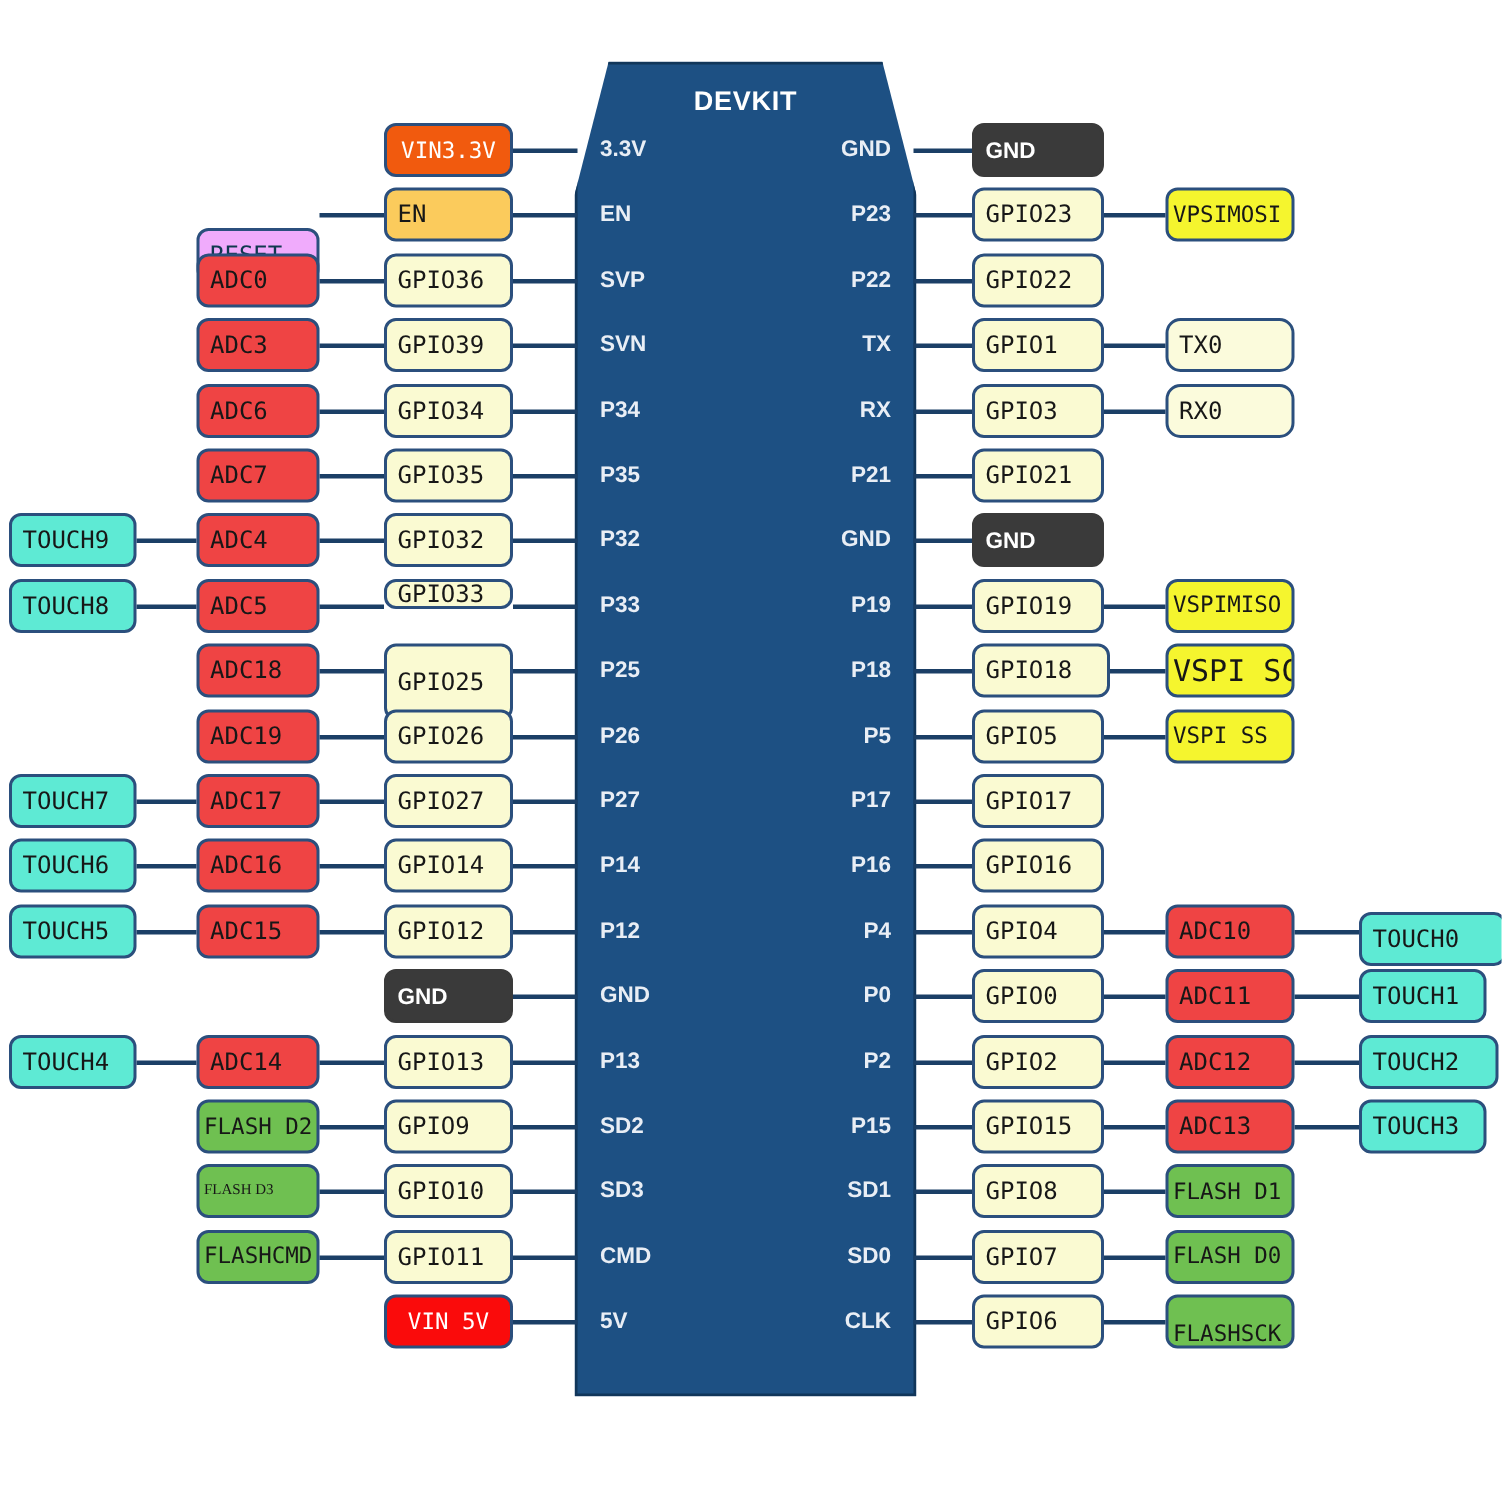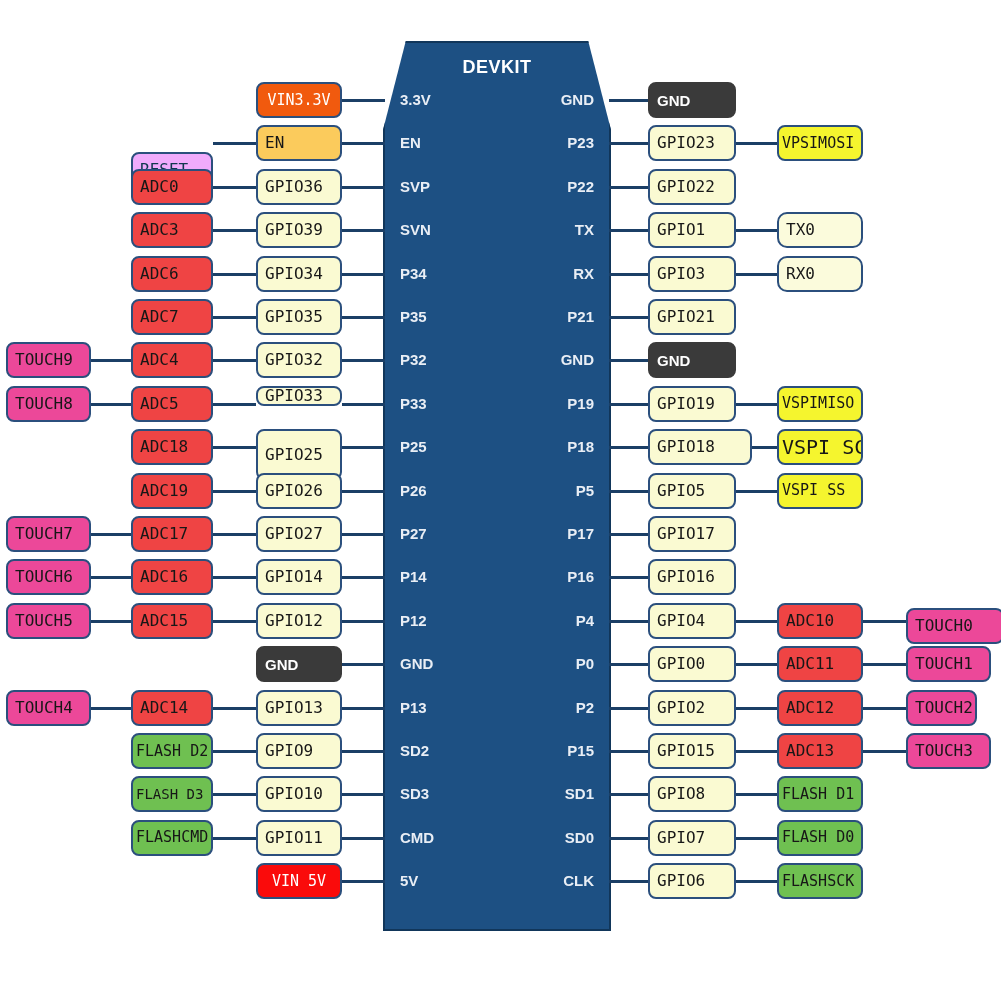--- a/index.html
+++ b/index.html
@@ -50,21 +50,21 @@
     overflow:hidden;
     color:#171717;
   }
   .box .txt{padding:0 7px;}
   .box.center .txt{width:100%;text-align:center;padding:0 2px;}
 
   
   .c-gpio   {background:#fafad2;}
   .c-cream  {background:#fbfbdc;border-radius:10px;}
   .c-adc    {background:#ef4444;}
-  .c-touch  {background:#ec4899;}
+  .c-touch  {background:#5eead4;}
   .c-flash  {background:#6fc council;}
   .c-flash  {background:#6fc051;}
   .c-vspi   {background:#f5f52e;}
   .c-en     {background:#fbcb5c;}
   .c-reset  {background:#f0abfc;color:#10384f;margin-top:27px;}
   .c-vin33  {background:#f15a0e;color:#ffffff;}
   .c-vin5   {background:#fa0b0b;color:#ffffff;}
   .c-gnd    {
      background:#3a3a3a;color:#ffffff;border:2px solid #3a3a3a;
      font-family:"Liberation Sans","DejaVu Sans",sans-serif;
@@ -305,21 +305,21 @@
       <div class="box c-gpio" style="left: 256px; top: 733px; width: 86px; height: 36px;">
         <span class="txt">GPIO9</span>
       </div>
       <div class="box c-flash" style="left: 131px; top: 733px; width: 82px; height: 36px;">
         <span class="txt" style="font-size: 15px; padding: 0px 3px;">FLASH D2</span>
       </div>
       <div class="box c-gpio" style="left: 256px; top: 776.4px; width: 86px; height: 36px;">
         <span class="txt">GPIO10</span>
       </div>
       <div class="box c-flash" style="left: 131px; top: 776.4px; width: 82px; height: 36px;">
-        <span class="txt" style="font-size: 14px; padding: 0px 3px;">FLASH D3</span>
+        <span class="txt" style="font-size: 10px; padding: 0px 3px; font-family: Liberation Serif, serif;">FLASH D3</span>
       </div>
       <div class="box c-gpio" style="left: 256px; top: 819.8px; width: 86px; height: 36px;">
         <span class="txt">GPIO11</span>
       </div>
       <div class="box c-flash" style="left: 131px; top: 819.8px; width: 82px; height: 36px;">
         <span class="txt" style="font-size: 15px; padding: 0px 3px;">FLASHCMD</span>
       </div>
       <div class="box c-vin5 center" style="left: 256px; top: 863.2px; width: 86px; height: 36px;">
         <span class="txt" style="font-size: 15px; padding: 0px 3px;">VIN 5V</span>
       </div>
@@ -352,21 +352,21 @@
       </div>
       <div class="box c-gnd" style="left: 648px; top: 342.4px; width: 88px; height: 36px;">
         <span class="txt">GND</span>
       </div>
       <div class="box c-gpio" style="left: 648px; top: 385.8px; width: 88px; height: 36px;">
         <span class="txt">GPIO19</span>
       </div>
       <div class="box c-vspi" style="left: 777px; top: 385.8px; width: 86px; height: 36px;">
         <span class="txt" style="font-size: 15px; padding: 0px 3px;">VSPIMISO</span>
       </div>
-      <div class="box c-gpio" style="left: 648px; top: 429.2px; width: 104px; height: 36px;">
+      <div class="box c-gpio" style="left: 648px; top: 429.2px; width: 92px; height: 36px;">
         <span class="txt">GPIO18</span>
       </div>
       <div class="box c-vspi" style="left: 777px; top: 429.2px; width: 86px; height: 36px;">
         <span class="txt" style="font-size: 20px; padding: 0px 3px;">VSPI SCK</span>
       </div>
       <div class="box c-gpio" style="left: 648px; top: 472.6px; width: 88px; height: 36px;">
         <span class="txt">GPIO5</span>
       </div>
       <div class="box c-vspi" style="left: 777px; top: 472.6px; width: 86px; height: 36px;">
         <span class="txt" style="font-size: 15px; padding: 0px 3px;">VSPI SS</span>
@@ -394,21 +394,21 @@
       </div>
       <div class="box c-touch" style="left: 906px; top: 646.2px; width: 85px; height: 36px;">
         <span class="txt">TOUCH1</span>
       </div>
       <div class="box c-gpio" style="left: 648px; top: 689.6px; width: 88px; height: 36px;">
         <span class="txt">GPIO2</span>
       </div>
       <div class="box c-adc" style="left: 777px; top: 689.6px; width: 86px; height: 36px;">
         <span class="txt">ADC12</span>
       </div>
-      <div class="box c-touch" style="left: 906px; top: 689.6px; width: 71px; height: 36px;">
+      <div class="box c-touch" style="left: 906px; top: 689.6px; width: 93px; height: 36px;">
         <span class="txt">TOUCH2</span>
       </div>
       <div class="box c-gpio" style="left: 648px; top: 733px; width: 88px; height: 36px;">
         <span class="txt">GPIO15</span>
       </div>
       <div class="box c-adc" style="left: 777px; top: 733px; width: 86px; height: 36px;">
         <span class="txt">ADC13</span>
       </div>
       <div class="box c-touch" style="left: 906px; top: 733px; width: 85px; height: 36px;">
         <span class="txt">TOUCH3</span>
@@ -421,17 +421,17 @@
       </div>
       <div class="box c-gpio" style="left: 648px; top: 819.8px; width: 88px; height: 36px;">
         <span class="txt">GPIO7</span>
       </div>
       <div class="box c-flash" style="left: 777px; top: 819.8px; width: 86px; height: 36px;">
         <span class="txt" style="font-size: 15px; padding: 0px 3px;">FLASH D0</span>
       </div>
       <div class="box c-gpio" style="left: 648px; top: 863.2px; width: 88px; height: 36px;">
         <span class="txt">GPIO6</span>
       </div>
-      <div class="box c-flash" style="left: 777px; top: 863.2px; width: 86px; height: 36px;">
+      <div class="box c-flash" style="left: 777px; top: 863.2px; width: 86px; height: 36px; align-items: flex-end;">
         <span class="txt" style="font-size: 15px; padding: 0px 3px;">FLASHSCK</span>
       </div>
     </div>
 </div>
 
 </body></html>

